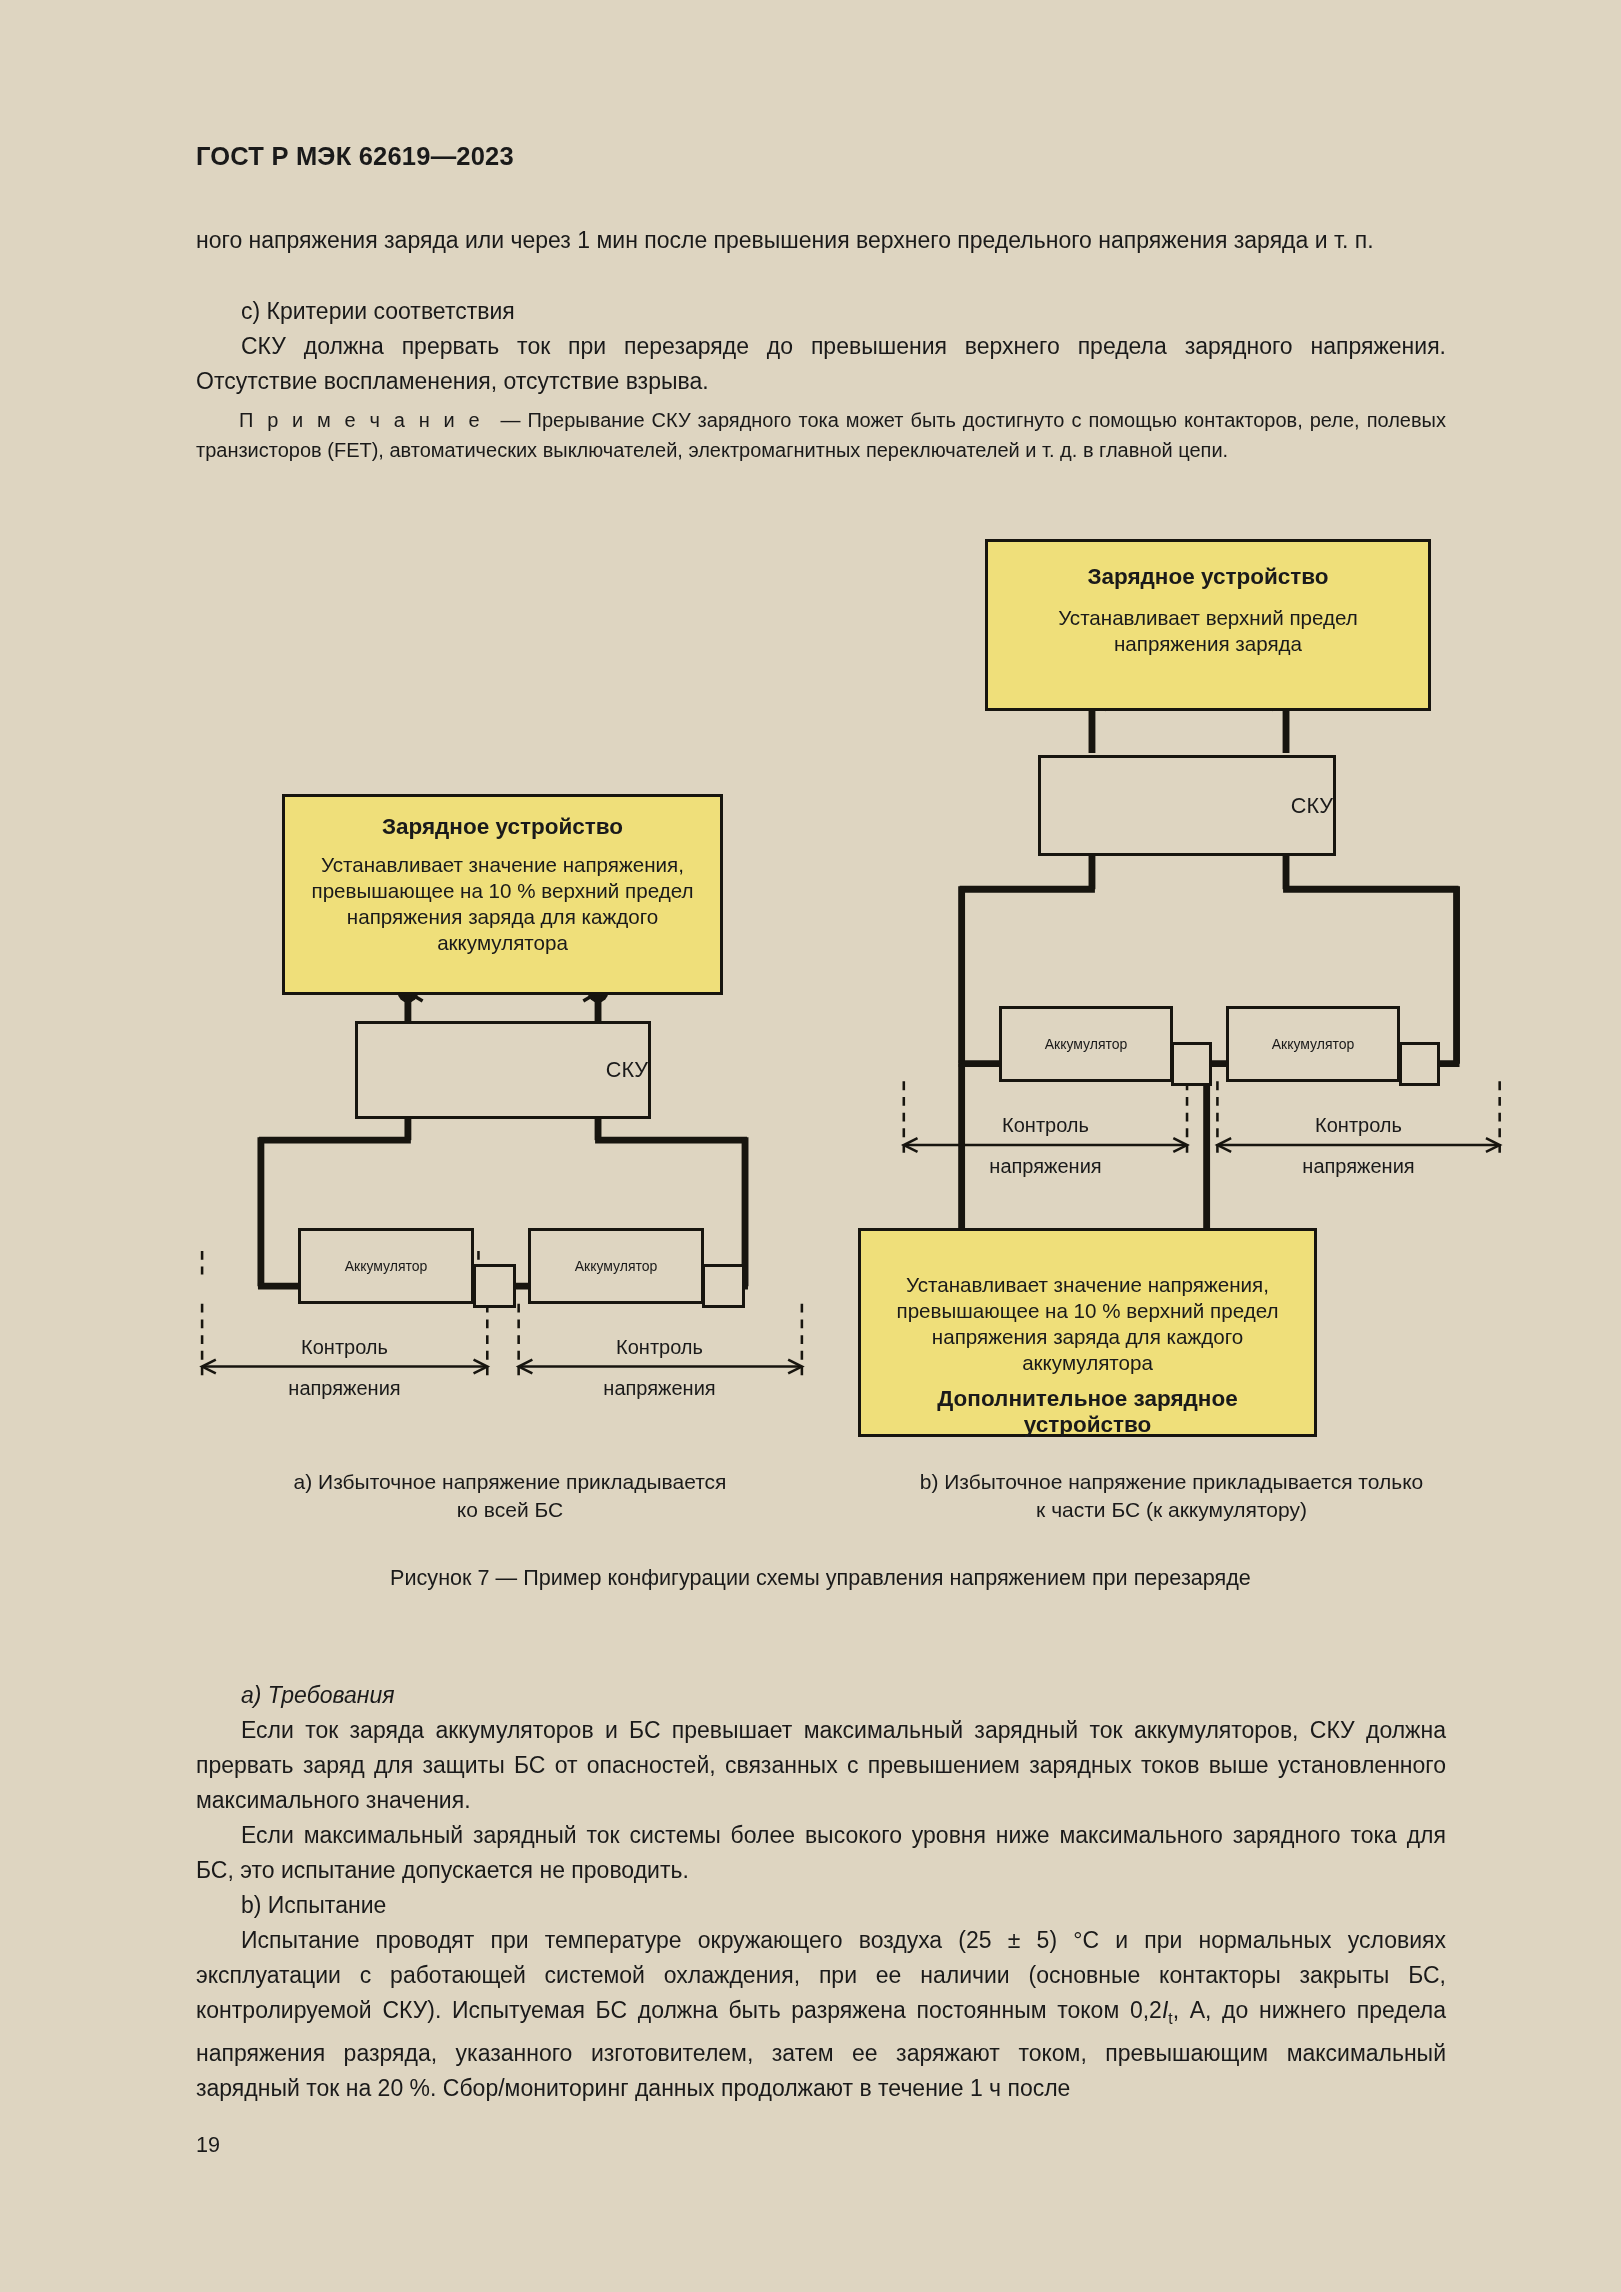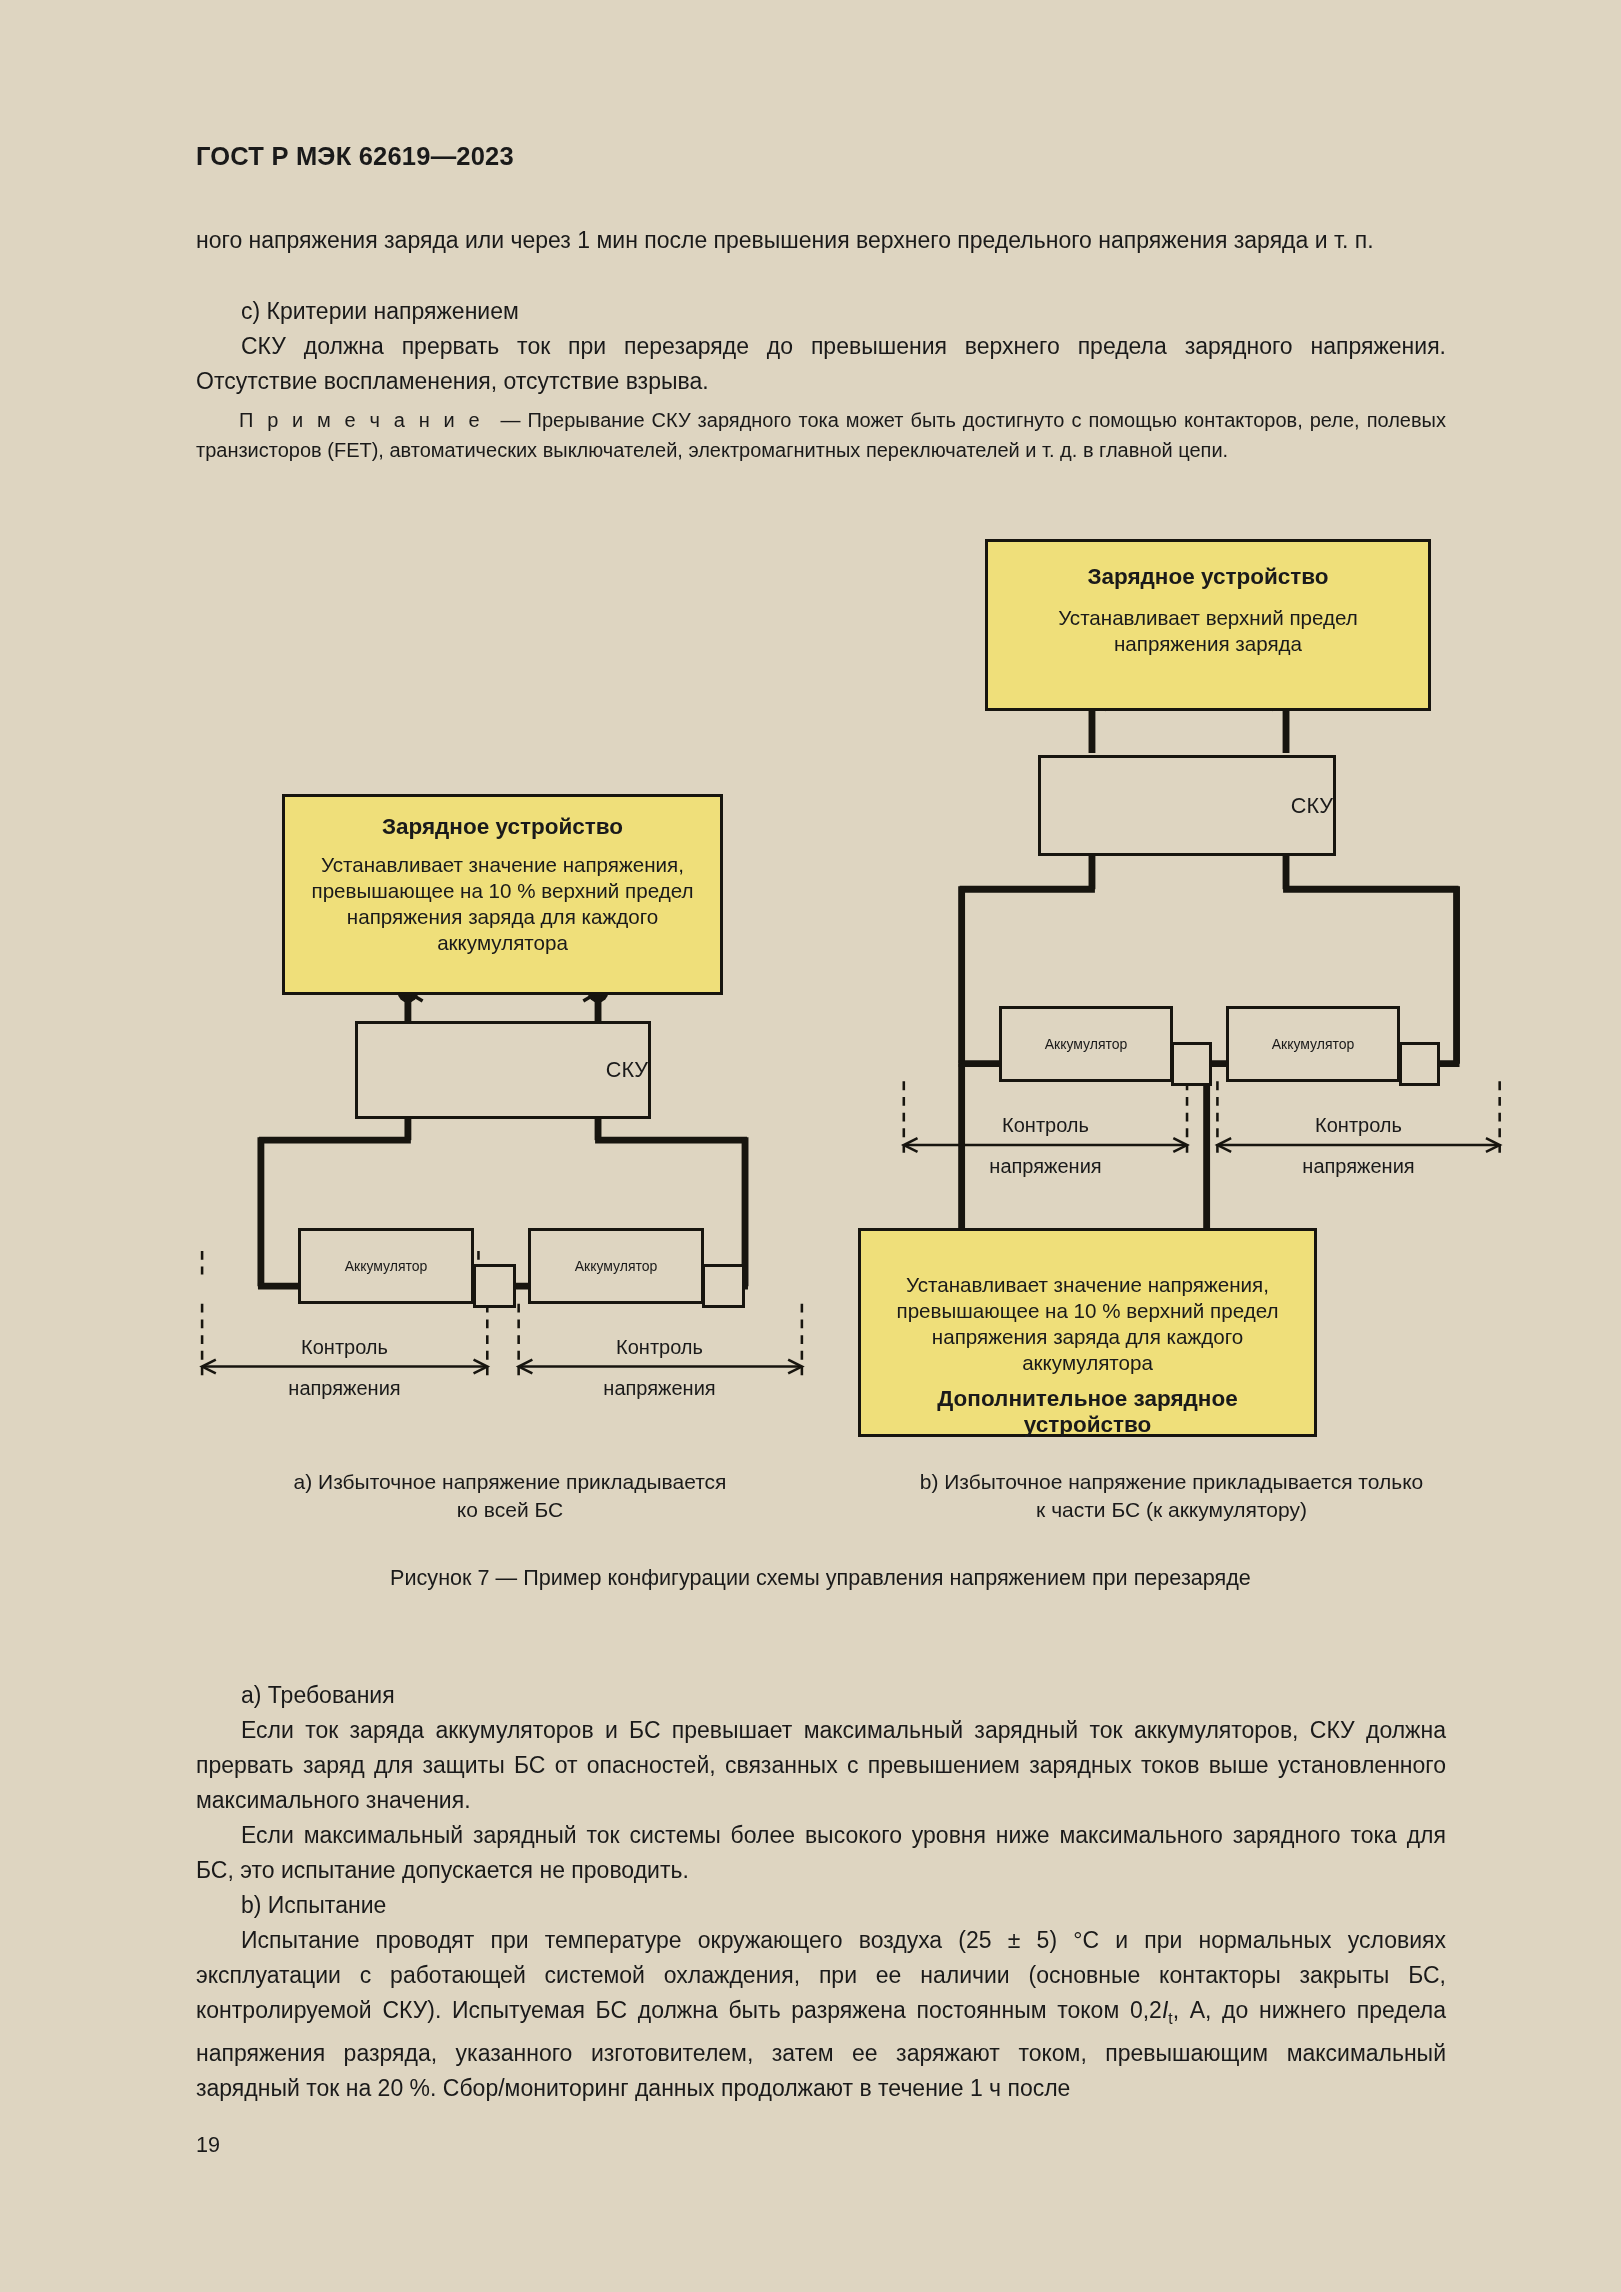--- a/index.html
+++ b/index.html
@@ -96,21 +96,21 @@
 </head>
 <body>
 
 <div class="page">
 
   <div class="hdr">ГОСТ Р МЭК 62619—2023</div>
 
   <div class="txt" style="top:223px;">ного напряжения заряда или через 1 мин после превышения верхнего предельного напряжения заряда и т. п.</div>
 
   <div class="txt" style="top:294px;">
-    <p class="ind">c) Критерии напряжением</p>
+    <p class="ind">c) Критерии соответствия</p>
   </div>
 
   <div class="txt" style="top:329px;">
     <p class="ind">СКУ должна прервать ток при перезаряде до превышения верхнего предела зарядного напряжения. Отсутствие воспламенения, отсутствие взрыва.</p>
   </div>
 
   <div class="txt note" style="top:405px;">
     <p>
       <span style="display:inline-block;width:43px;"></span><span class="lbl">П р и м е ч а н и е</span><span style="display:inline-block;width:17.6px;"></span><span>—</span>
       <span>Прерывание СКУ зарядного тока может быть достигнуто с помощью контакторов, реле, полевых транзисторов (FET), автоматических выключателей, электромагнитных переключателей и т. д. в главной цепи.</span>
@@ -282,21 +282,21 @@
   </div>
 
   <div class="cap" style="left:828px;top:1468px;width:667px;">
     <div>b) Избыточное напряжение прикладывается только</div>
     <div>к части БС (к аккумулятору)</div>
   </div>
 
   <div class="figcap" style="top:1565px;">Рисунок 7 — Пример конфигурации схемы управления напряжением при перезаряде</div>
 
 
-  <div class="txt" style="top:1678px;">
+  <div class="txt" style="top:1678px;font-style:italic;">
     <p class="ind">a) Требования</p>
   </div>
 
   <div class="txt" style="top:1713px;">
     <p class="ind">Если ток заряда аккумуляторов и БС превышает максимальный зарядный ток аккумуляторов, СКУ должна прервать заряд для защиты БС от опасностей, связанных с превышением зарядных токов выше установленного максимального значения.</p>
   </div>
 
   <div class="txt" style="top:1818px;">
     <p class="ind">Если максимальный зарядный ток системы более высокого уровня ниже максимального зарядного тока для БС, это испытание допускается не проводить.</p>
   </div>

